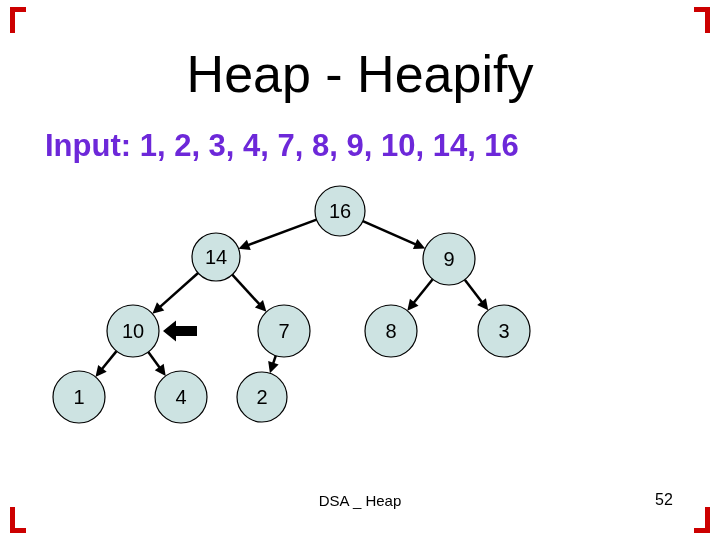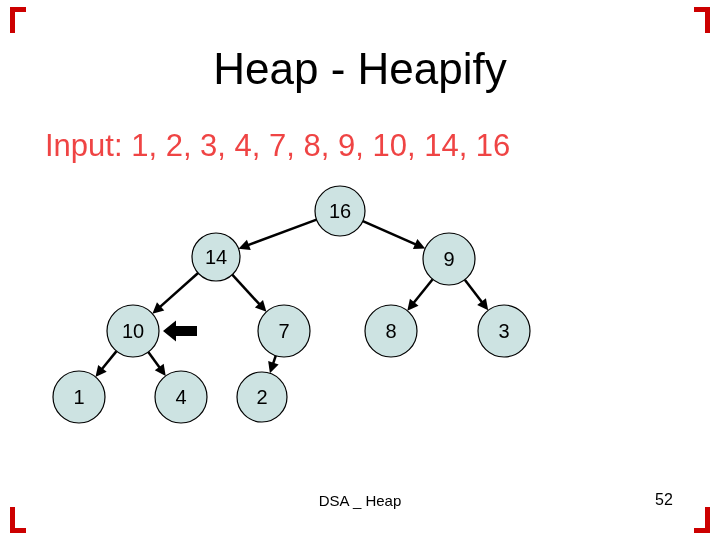--- a/index.html
+++ b/index.html
@@ -3,21 +3,21 @@
 <meta charset="utf-8">
 <style>
   html,body { margin:0; padding:0; background:#888; }
   .slide {
     position:relative; width:720px; height:540px; margin:0 auto;
     background:#ffffff; overflow:hidden;
     font-family:"Liberation Sans", sans-serif;
   }
   .title {
     position:absolute; top:44px; left:0; width:100%;
-    text-align:center; font-size:44px; color:#000; white-space:nowrap;
+    text-align:center; font-size:52px; color:#000; white-space:nowrap;
   }
   .input-line {
     position:absolute; top:128px; left:45px;
     font-size:31px; white-space:nowrap;
   }
   .tree-svg { position:absolute; left:0; top:0; }
   .footer-text {
     position:absolute; top:492px; left:0; width:720px;
     text-align:center; font-size:15px; color:#000;
   }
@@ -52,21 +52,21 @@
       <span class="v" style="background: rgb(204, 0, 0);"></span>
       <span class="h" style="background: rgb(204, 0, 0);"></span>
     </div>
   <div class="cm cm-br">
       <span class="v" style="background: rgb(204, 0, 0);"></span>
       <span class="h" style="background: rgb(204, 0, 0);"></span>
     </div>
 
   <div class="title" style="color: rgb(0, 0, 0);">Heap - Heapify</div>
 
-  <div class="input-line" style="color: #ef4444;">Input: 1, 2, 3, 4, 7, 8, 9, 10, 14, 16</div>
+  <div class="input-line" style="color: #6d28d9; font-weight: bold;">Input: 1, 2, 3, 4, 7, 8, 9, 10, 14, 16</div>
 
   <svg class="tree-svg" id="tree-svg" width="720" height="540" viewBox="0 0 720 540">
       <line x1="316.5608445397517" y1="219.69517057396308" x2="246.00211898911783" y2="245.8701816653273" stroke="#000000" stroke-width="2.5"></line>
       <polygon points="238.50158924183836,248.65263624899546 246.90188011807572,239.6701469951971 250.7277551706195,249.98337539770634" fill="#000000"></polygon>
       <line x1="362.8797795972041" y1="221.07549927216328" x2="417.88349974780243" y2="245.29732098985795" stroke="#000000" stroke-width="2.5"></line>
       <polygon points="425.2050292189077,248.52148075695018 412.921316356262,249.12181258858325 417.3545360360138,239.05470956581345" fill="#000000"></polygon>
       <line x1="198.08601221530554" y1="272.97150718153483" x2="158.3781493616505" y2="308.37369815949233" stroke="#000000" stroke-width="2.5"></line>
       <polygon points="152.40682010008567,313.6975338866706 156.95726077230222,302.27197089447463 164.27753489717236,310.4825486291263" fill="#000000"></polygon>
       <line x1="232.23900694422701" y1="274.67186049812943" x2="260.99474016234507" y2="305.96486429431667" stroke="#000000" stroke-width="2.5"></line>
       <polygon points="266.40774247708737,311.85548446035983 254.915062930162,307.4773208234359 263.0146656584713,300.03444264066513" fill="#000000"></polygon>

